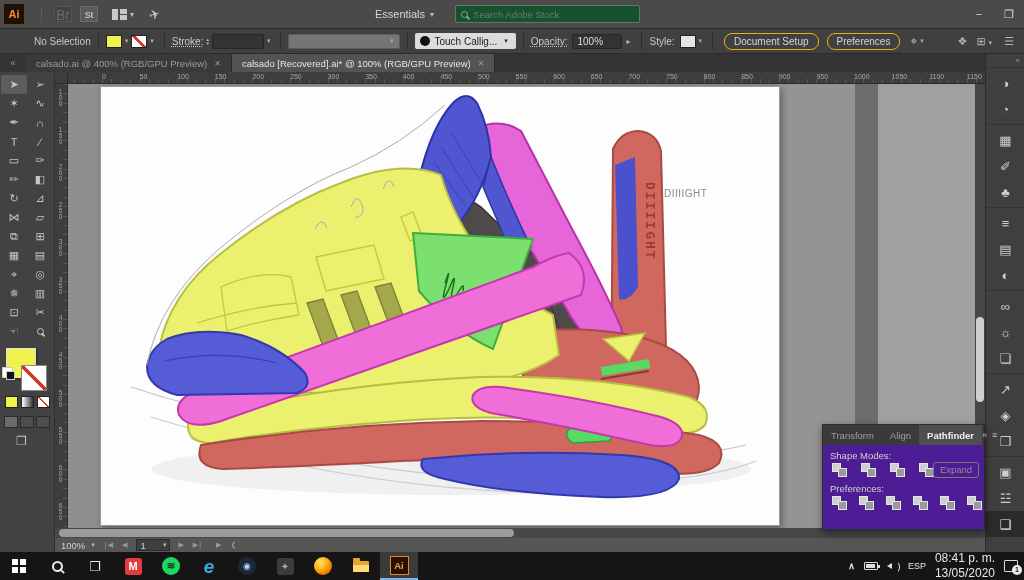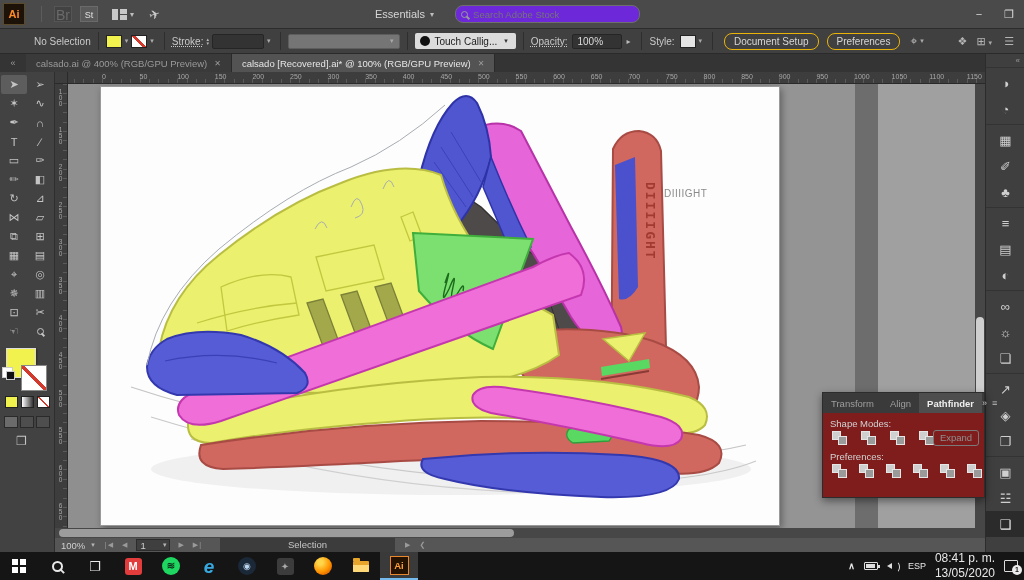--- a/index.html
+++ b/index.html
@@ -12,21 +12,21 @@
   .menu-item{padding:0 9px;cursor:default}
   .tb-sep{width:1px;height:16px;background:#5c5c5c;margin:0 8px}
   .br-icon{width:18px;height:16px;background:#424242;color:#6a6a6a;font-size:14px;text-align:center;line-height:16px;margin:0 4px;border:1px solid #555}
   .st-icon{width:18px;height:16px;background:#5a5a5a;color:#e0e0e0;font-size:9px;text-align:center;line-height:16px;margin:0 4px;border:1px solid #6a6a6a}
   .panes{width:15px;height:11px;margin-left:10px;background:#c9c9c9;position:relative;display:inline-block}
   .panes::before{content:"";position:absolute;left:6px;top:0;width:2px;height:11px;background:#4a4a4a}
   .panes::after{content:"";position:absolute;left:8px;top:5px;width:7px;height:1px;background:#4a4a4a}
   .chev{color:#bdbdbd;font-size:8px;margin:0 3px}
   .send{margin-left:12px;color:#c9c9c9;font-size:13px;transform:rotate(-18deg);display:inline-block}
   .ws{margin-left:215px;display:flex;align-items:center;gap:2px;font-size:11px}
-  .searchbox{margin-left:18px;width:185px;height:18px;border:1px solid #6e6e6e;background:#6d28d9;border-radius:8px;display:flex;align-items:center;padding:0 5px;gap:5px}
+  .searchbox{margin-left:18px;width:185px;height:18px;border:1px solid #6e6e6e;background:#14532d;border-radius:2px;display:flex;align-items:center;padding:0 5px;gap:5px}
   .mag{width:7px;height:7px;border:1.5px solid #9a9a9a;border-radius:50%;position:relative;display:inline-block;flex:none}
   .mag::after{content:"";position:absolute;width:1.5px;height:4px;background:#9a9a9a;right:-1px;bottom:-3px;transform:rotate(-45deg)}
   .searchbox input{flex:1;background:transparent;border:none;outline:none;color:#bdbdbd;font-size:9.5px;font-family:"Liberation Sans",sans-serif}
   .winbtns{margin-left:auto;display:flex;height:28px}
   .winbtn{width:30px;height:28px;text-align:center;line-height:28px;color:#d9d9d9;font-size:11px}
   
   .controlbar{position:absolute;left:0;top:28px;width:1024px;height:26px;background:#404040;border-top:1px solid #2c2c2c;border-bottom:1px solid #2a2a2a;display:flex;align-items:center;color:#c9c9c9;font-size:10px}
   .cb-sep{width:1px;height:18px;background:#2e2e2e;margin:0 7px}
   .swatch{width:16px;height:13px;border:1px solid #222;display:inline-block;vertical-align:middle}
   .none-swatch{background:linear-gradient(45deg,transparent 43%,#d23a2e 43% 57%,transparent 57%),#fff}
@@ -86,21 +86,21 @@
   .sb-field{width:34px;height:12px;background:#3f3f3f;border:1px solid #2c2c2c;display:flex;align-items:center;justify-content:space-between;padding:0 3px;margin:0 4px}
   .sb-sel{width:175px;height:14px;background:#3c3c3c;margin-left:14px;text-align:center;line-height:14px;color:#c6c6c6}
   .statusbar-left{position:absolute;left:0;top:466px;width:55px;height:14px;background:#424242;z-index:4}
   
   .dock{position:absolute;left:985px;top:54px;width:39px;height:498px;background:#3f3f3f;border-left:1px solid #2c2c2c;z-index:6}
   .dock-head{height:13px;text-align:right;color:#9a9a9a;font-size:8px;padding-right:4px;line-height:13px}
   .dock-group{border-top:1px solid #333;padding:2px 0}
   .dock-btn{width:39px;height:26px;display:flex;align-items:center;justify-content:center;color:#cfcfcf;font-size:13px}
   .dock-btn.active{background:#2b2b2b;color:#e8e8e8}
   
-  .pf-panel{position:absolute;left:822px;top:392px;width:163px;height:106px;background:#7f1d1d;border:1px solid #2c2c2c;box-shadow:0 3px 8px rgba(0,0,0,.45);z-index:7;font-size:9.5px}
+  .pf-panel{position:absolute;left:822px;top:424px;width:163px;height:106px;background:#4c1d95;border:1px solid #2c2c2c;box-shadow:0 3px 8px rgba(0,0,0,.45);z-index:7;font-size:9.5px}
   .pf-tabs{height:20px;background:#3a3a3a;display:flex;align-items:stretch;color:#9e9e9e}
   .pf-tab{padding:0 8px;display:flex;align-items:center}
   .pf-tab.active{background:#4e4e4e;color:#efefef;font-weight:bold}
   .pf-tabctl{margin-left:auto;display:flex;align-items:center;gap:5px;padding-right:5px;color:#c0c0c0;font-size:9px}
   .pf-label{color:#d2d2d2;margin:5px 0 2px 7px}
   .pf-row{display:flex;gap:9px;margin-left:8px;align-items:center}
   .pfbtn{width:20px;height:15px;position:relative}
   .sq-b{position:absolute;left:1px;top:0;width:9px;height:9px;background:#cfcfcf;border:1px solid #e5e5e5}
   .sq-f{position:absolute;left:7px;top:5px;width:9px;height:9px;background:#9a9a9a;border:1px solid #e5e5e5}
   .pf-expand{position:absolute;right:5px;top:37px;width:46px;height:16px;border:1px solid #7a7a7a;border-radius:3px;color:#8f8f8f;text-align:center;line-height:14px}
@@ -360,21 +360,20 @@
       <span class="sb-zoom">100%</span>
       <span class="sb-chev">▾</span>
       <span class="sb-nav">|◀</span>
       <span class="sb-nav">◀</span>
       <span class="sb-field">
         <span>1</span>
         <span style="font-size:7px;color:#b5b5b5">▾</span>
       </span>
       <span class="sb-nav">▶</span>
       <span class="sb-nav">▶|</span>
-      <span class="sb-sel">Selection</span>
       <span class="sb-nav" style="margin-left:10px">▶</span>
       <span class="sb-nav">❮</span>
     </div>
 
     <div class="toolbar">
       <div id="tool-grid">
           <div class="tool active">
             <span>➤</span>
           </div>
           <div class="tool">

